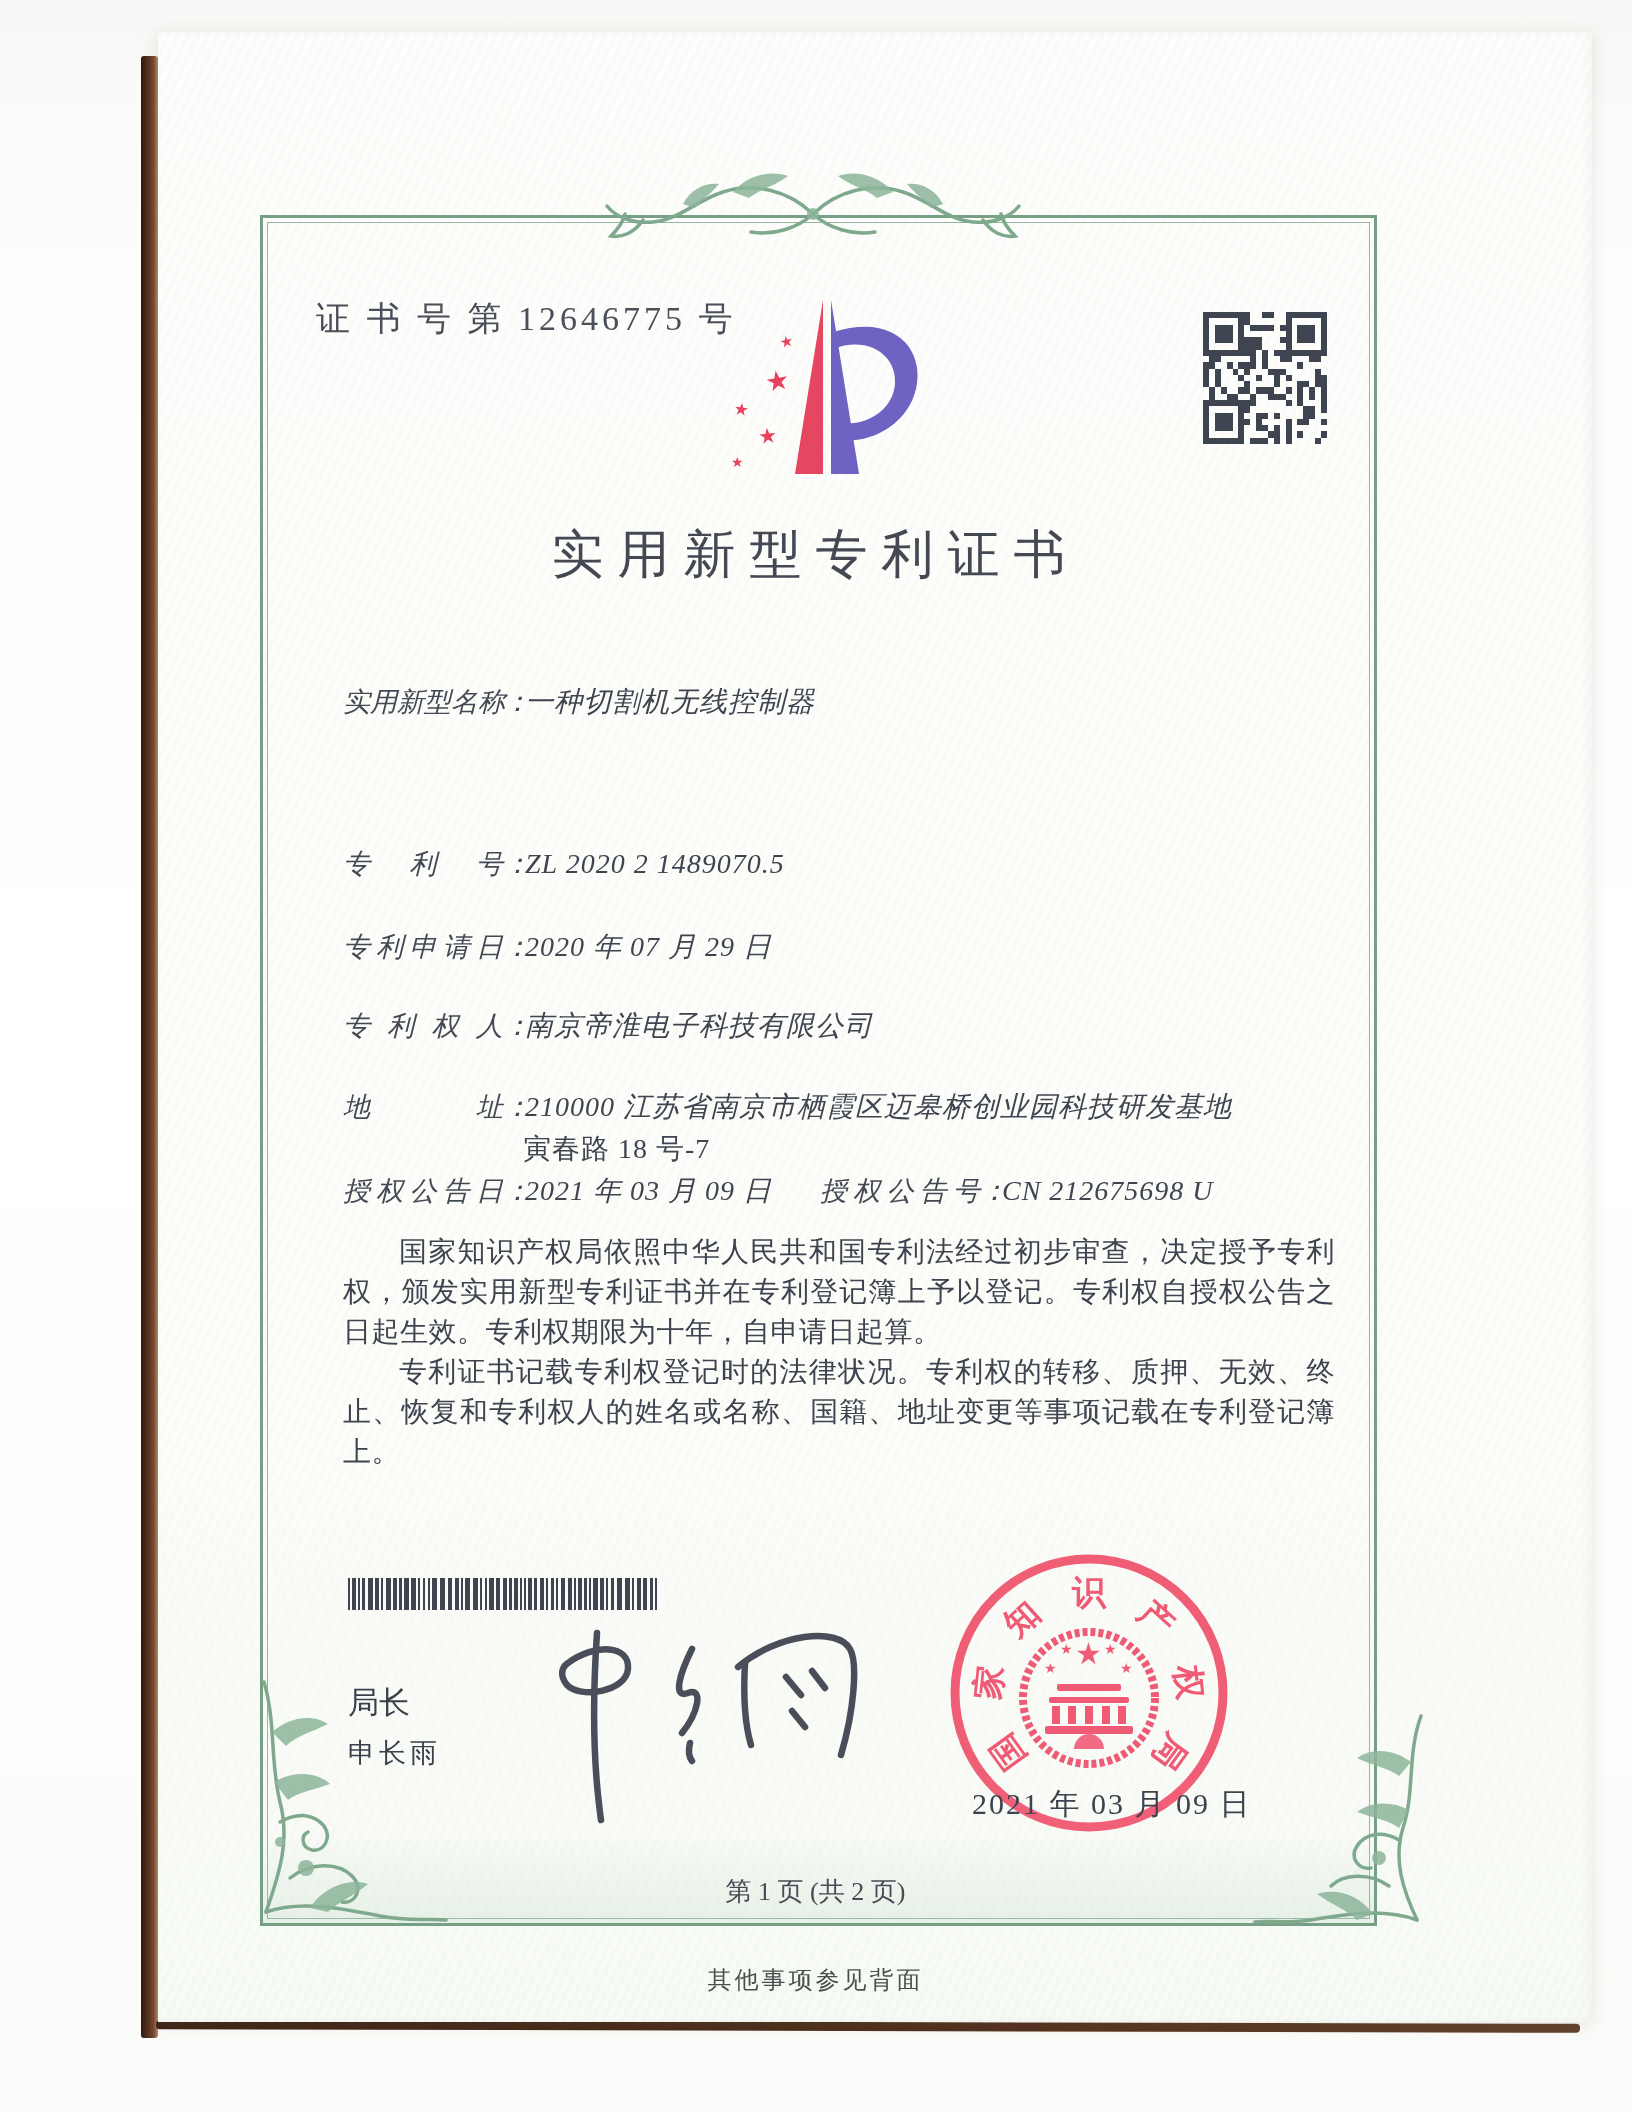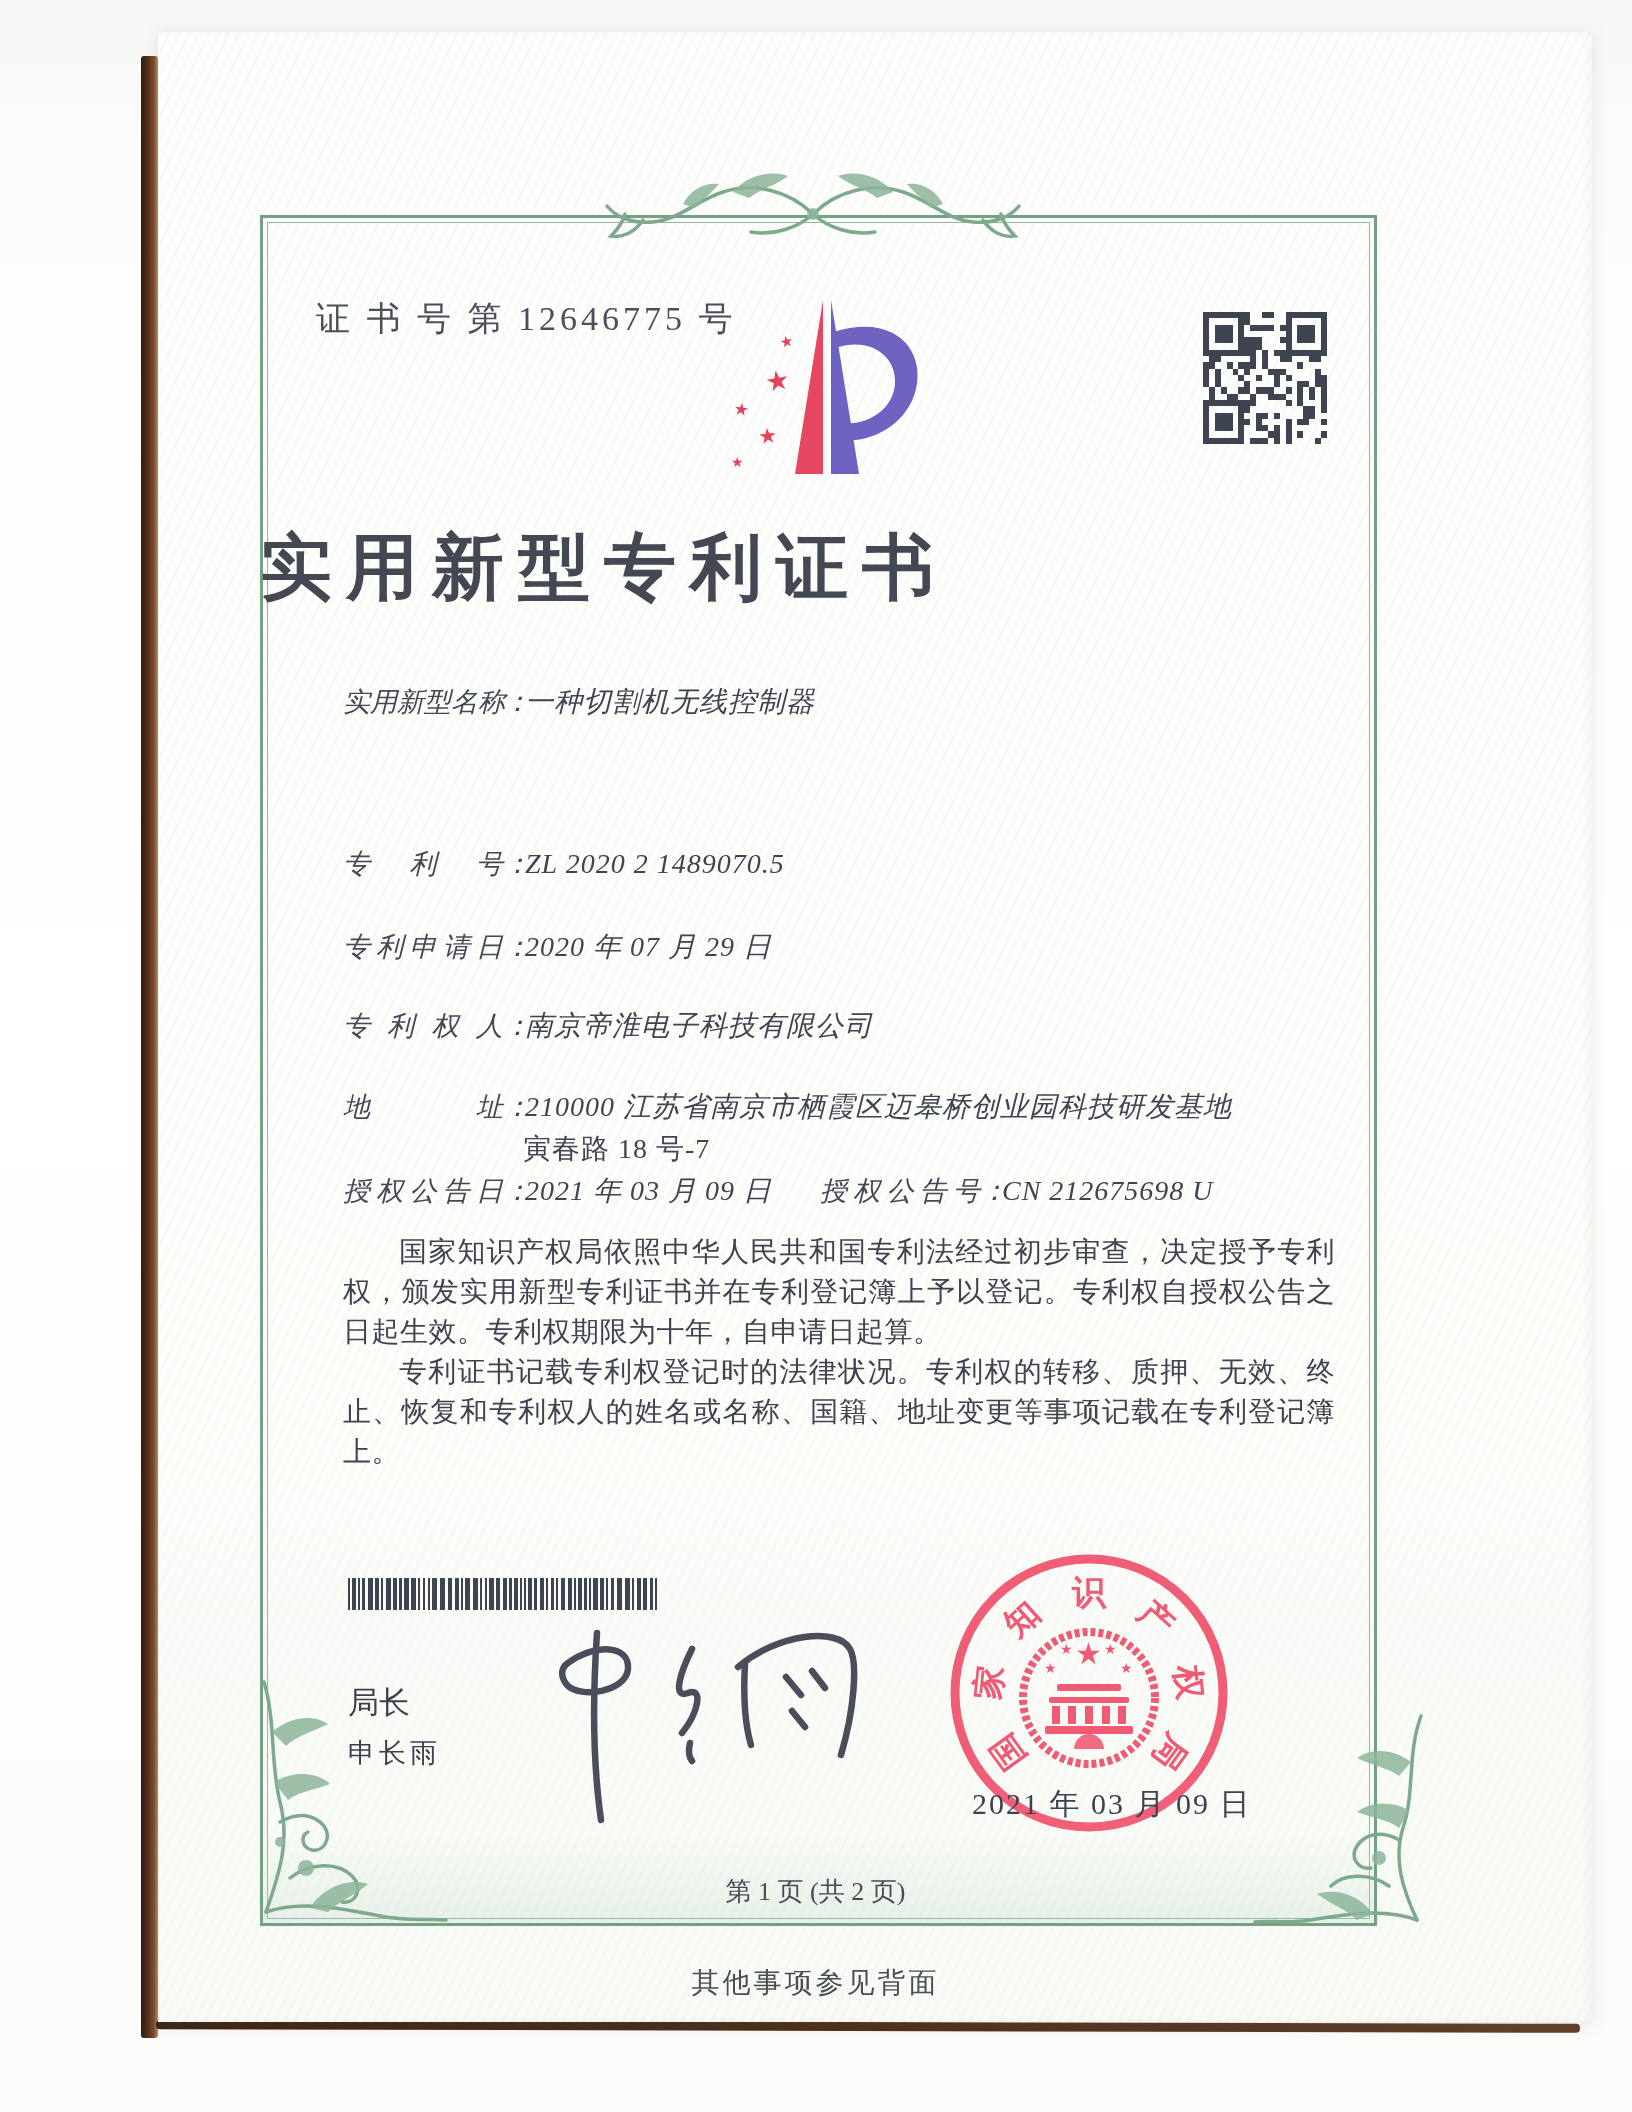--- a/index.html
+++ b/index.html
@@ -38,22 +38,22 @@
   }
   .border-box::after{
     content:"";position:absolute;left:0;right:0;bottom:0;height:90px;
     background:linear-gradient(180deg,rgba(170,205,182,0) 0%,rgba(170,205,182,0.22) 100%);
     pointer-events:none;
   }
   .orn{position:absolute;}
   .abs{position:absolute;}
   .cert-no{left:158px;top:264px;font-size:34px;letter-spacing:4px;color:#4a4f59;}
   .title{
-    left:102px;top:488px;width:1111px;text-align:left;
-    font-size:72px;font-weight:700;letter-spacing:14px;color:#434853;
+    left:102px;top:488px;width:1111px;text-align:center;
+    font-size:52px;font-weight:400;letter-spacing:14px;color:#434853;
   }
   .frow{left:185px;font-size:28px;color:#3e4450;white-space:nowrap;font-style:italic;}
   .frow .lab{
     display:inline-block;width:160px;font-size:27px;
     text-align:justify;text-align-last:justify;vertical-align:baseline;color:#44495306;
     color:#434954;
   }
   .frow .colon{display:inline-block;width:22px;color:#434954;}
   .frow .val{letter-spacing:1px;}
   .addr2{left:365px;font-size:28px;letter-spacing:1px;}
@@ -63,21 +63,21 @@
     text-align:justify;color:#3d434f;letter-spacing:0.5px;
   }
   .paras p{margin:0;text-indent:2em;}
   .barcode{left:188px;top:1546px;width:322px;height:32px;}
   .director-title{left:190px;top:1650px;font-size:31px;color:#3a3f4b;font-family:"Liberation Sans","DejaVu Sans",sans-serif;}
   .director-name{left:190px;top:1703px;font-size:27px;color:#3a3f4b;letter-spacing:4px;font-family:"Liberation Sans","DejaVu Sans",sans-serif;}
   .signature{left:382px;top:1583px;}
   .seal{left:786px;top:1516px;}
   .seal-date{left:814px;top:1752px;font-size:30px;color:#3d424e;letter-spacing:2px;}
   .page-footer{left:102px;top:1842px;width:1111px;text-align:center;font-size:26px;color:#464b55;}
-  .back-note{left:102px;top:1932px;width:1111px;text-align:center;font-size:28px;color:#494f4c;letter-spacing:3px;}
+  .back-note{left:102px;top:1932px;width:1111px;text-align:center;font-size:24px;color:#494f4c;letter-spacing:3px;}
   .qr{left:1045px;top:280px;width:124px;height:132px;}
   svg{display:block;}
 </style>
 </head>
 <body>
 
 <div class="photo">
   <div class="spine"></div>
   <div class="bottom-edge"></div>
 

